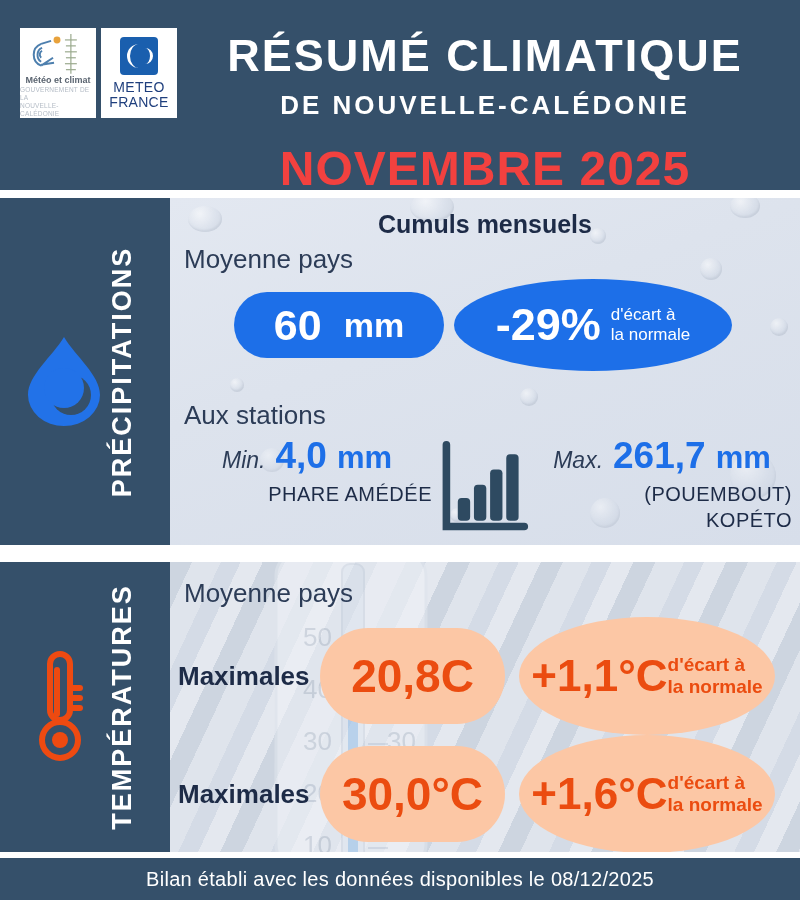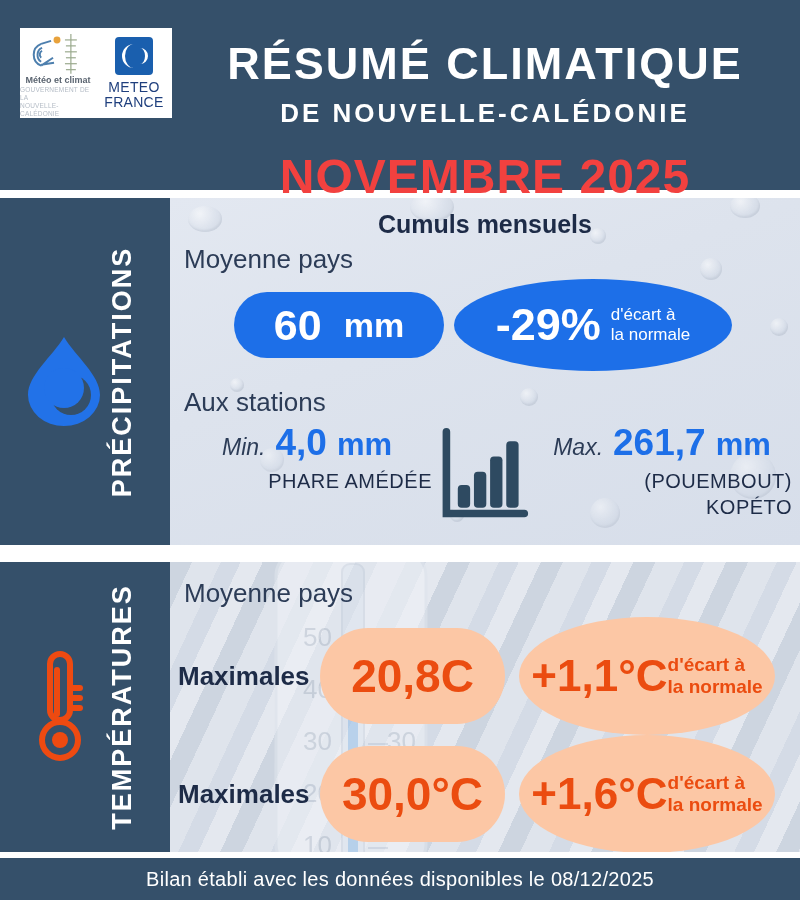--- a/index.html
+++ b/index.html
@@ -3,28 +3,28 @@
 <meta charset="utf-8">
 <style>
   * { margin:0; padding:0; box-sizing:border-box; }
   html,body { background:#ffffff; }
   .page {
     width:800px; height:900px; position:relative; overflow:hidden;
     font-family:"Liberation Sans", sans-serif; background:#ffffff;
   }
   
   .header { height:190px; background:#35506a; position:relative; }
-  .logos { position:absolute; left:20px; top:28px; display:flex; }
+  .logos { position:absolute; left:20px; top:28px; display:flex; gap:5px; }
   .logo-box { width:76px; height:90px; background:#ffffff; display:flex; flex-direction:column; align-items:center; justify-content:flex-start; overflow:hidden; }
   .logo-nc-art { margin-top:4px; }
   .logo-nc-t1 { font-size:9px; font-weight:bold; color:#5a6470; line-height:1.1; }
   .logo-nc-t2 { font-size:6.5px; color:#b4bcc6; line-height:1.25; letter-spacing:.2px; }
   .logo-mf { justify-content:center; gap:5px; }
   .logo-mf-text { font-size:14px; font-weight:normal; color:#1f3f7d; line-height:1.05; text-align:center; letter-spacing:.3px; }
-  .titles { position:absolute; left:180px; right:10px; top:16px; text-align:center; }
+  .titles { position:absolute; left:180px; right:10px; top:8px; text-align:center; }
   .title-main { color:#ffffff; font-weight:bold; font-size:45px; letter-spacing:2px; margin-top:22px; }
   .title-sub { color:#ffffff; font-weight:bold; font-size:26px; letter-spacing:3px; margin-top:8px; }
   .title-month { color:#f2413f; font-weight:800; font-size:48px; letter-spacing:1px; margin-top:20px; }
   
   .gap { background:#ffffff; }
   .footer { height:42px; background:#35506a; display:flex; align-items:center; justify-content:center; }
   .footer-text { color:#ffffff; font-size:20px; letter-spacing:.3px; }
   
   .section { display:flex; }
   .section-precip { height:347px; }
@@ -45,21 +45,21 @@
   }
   
   .content-temp {
     background:repeating-linear-gradient(115deg,#cdd5e0 0 20px,#dfe4ec 20px 46px,#d4dbe6 46px 64px,#e4e8ef 64px 84px);
   }
   .thermo-bg { position:absolute; left:78px; top:-12px; opacity:.6; }
   .z { position:relative; z-index:2; }
   
   .cumuls-heading { text-align:center; font-size:25px; font-weight:bold; color:#1d2b47; margin-top:12px; }
   .plain-label { font-size:26px; color:#2c3c57; margin-left:14px; }
-  .mt6 { margin-top:5px; } .mt18 { margin-top:16px; }
+  .mt6 { margin-top:5px; } .mt18 { margin-top:29px; }
   .pill-row { display:flex; align-items:center; margin-left:64px; margin-top:4px; height:92px; }
   .pill-blue {
     width:210px; height:66px; background:#1d6fe8; border-radius:40px;
     display:flex; align-items:baseline; justify-content:center; gap:22px; color:#ffffff;
     align-items:center;
   }
   .pill-blue .val { font-size:43px; font-weight:bold; }
   .pill-blue .unit { font-size:34px; font-weight:bold; }
   .ellipse-blue {
     width:278px; height:92px; background:#1d6fe8; border-radius:50%;

